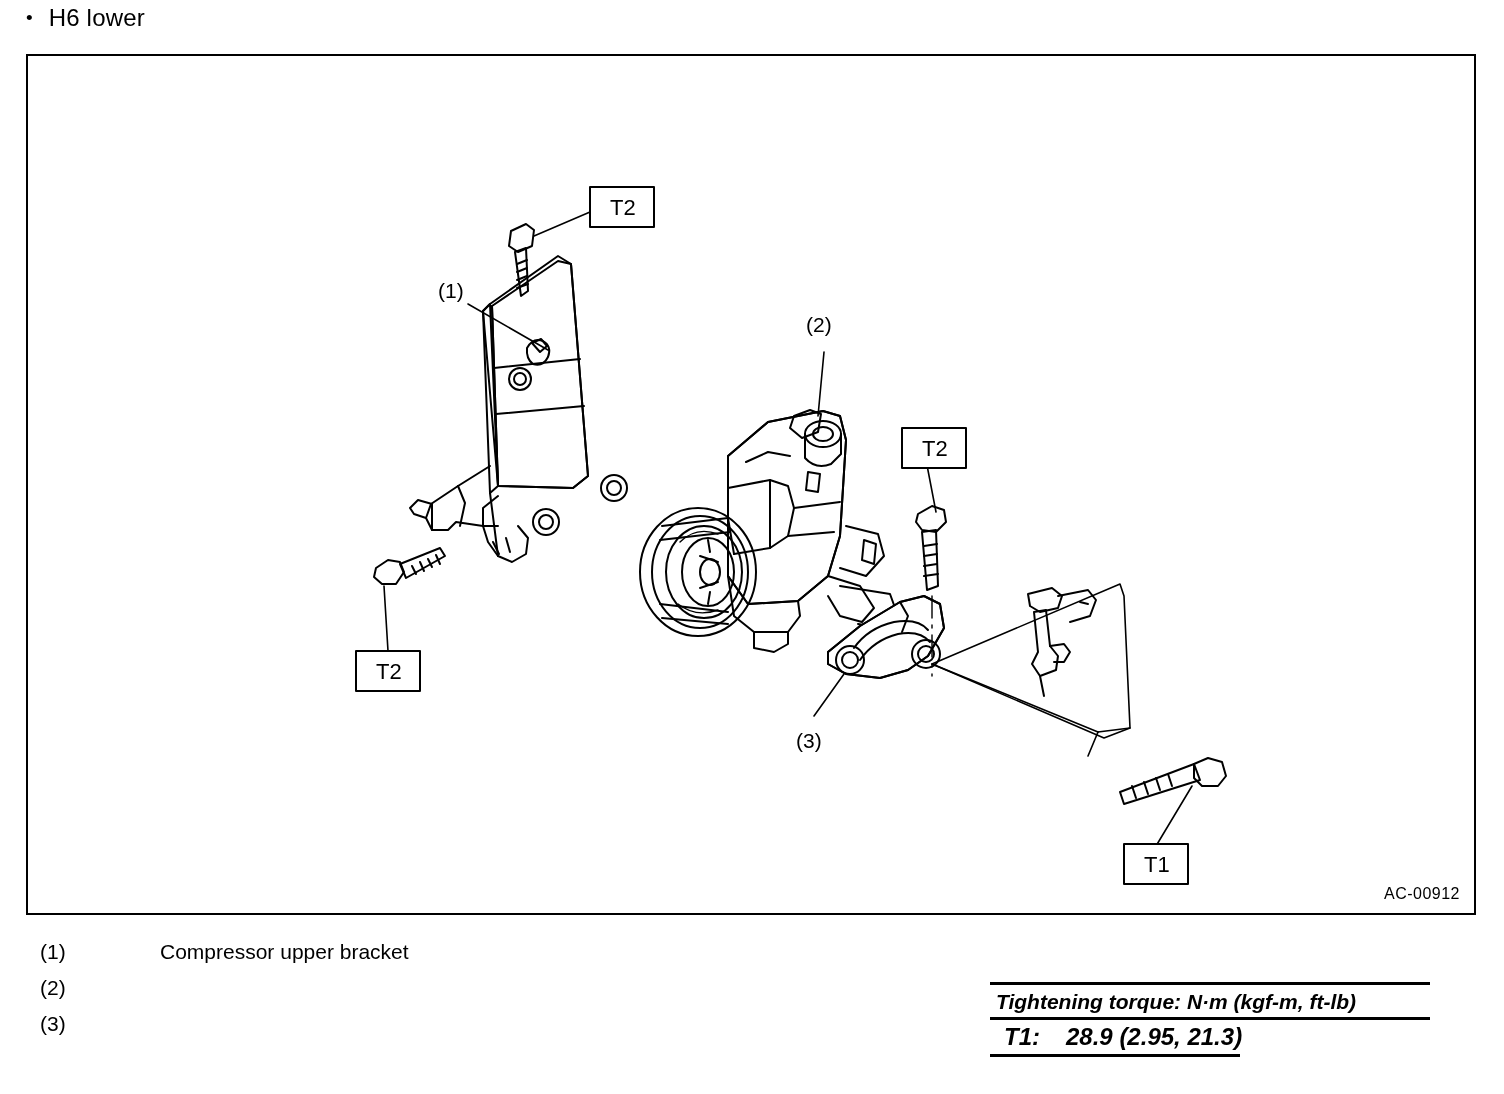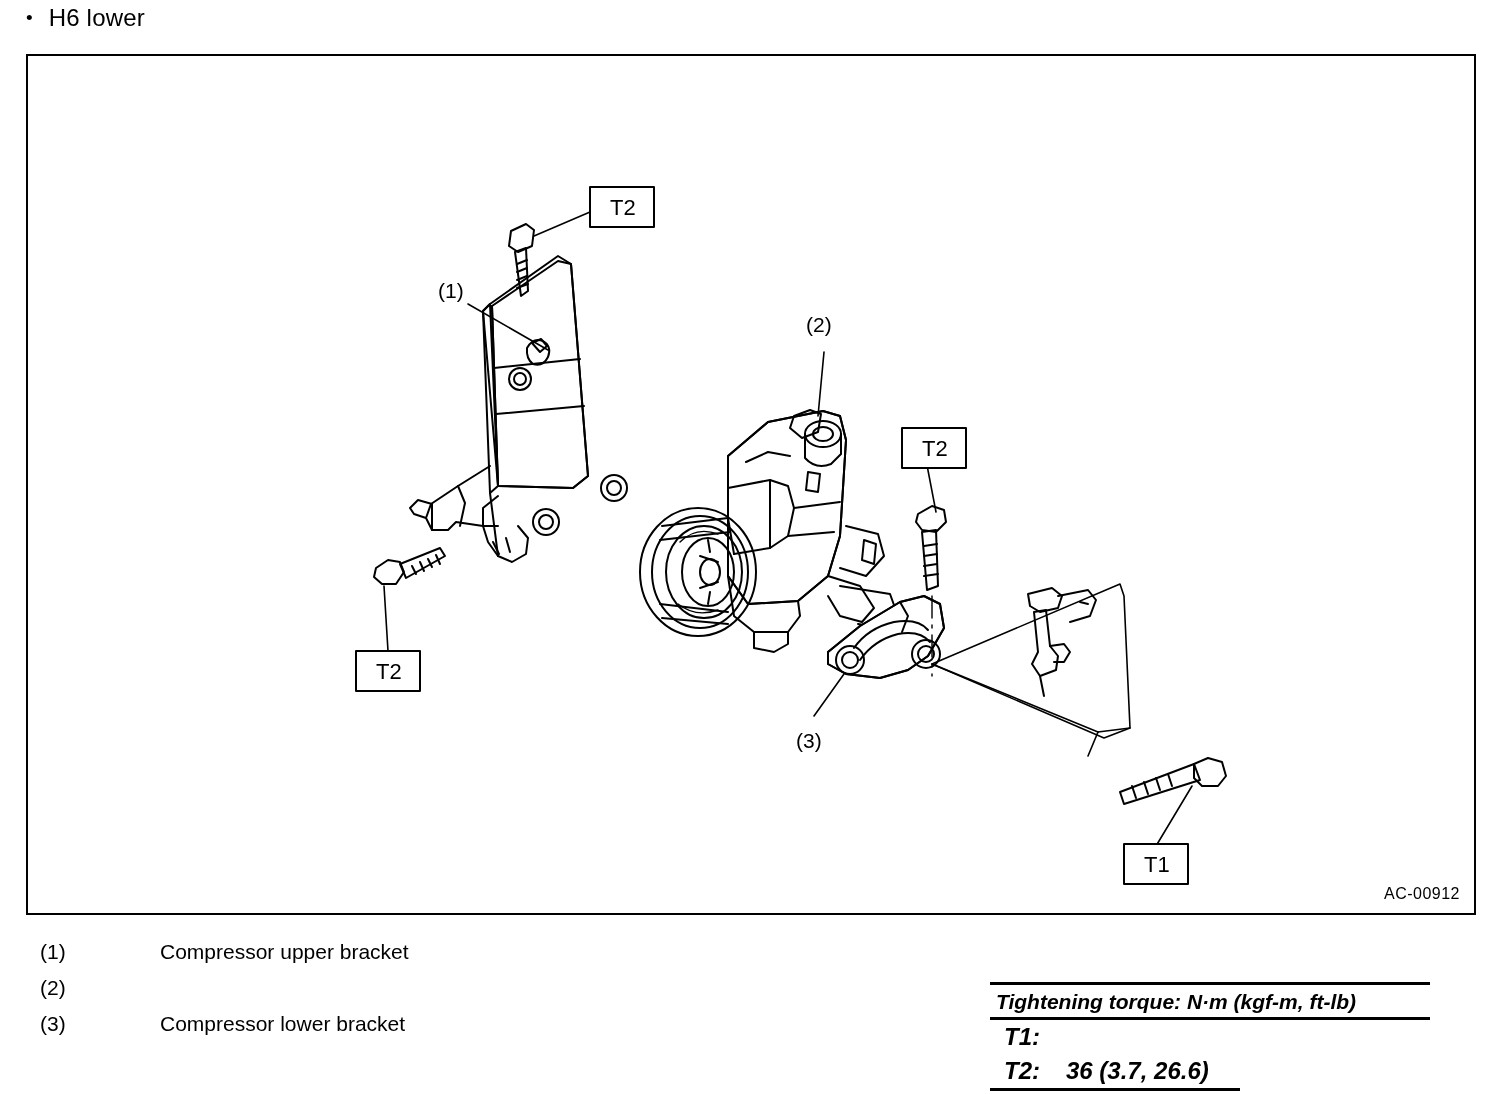--- a/index.html
+++ b/index.html
@@ -302,29 +302,25 @@
 <div class="legend">
   <div class="legend-row">
     <span class="legend-num">(1)</span>
     <span class="legend-label">Compressor upper bracket</span>
   </div>
   <div class="legend-row">
     <span class="legend-num">(2)</span>
   </div>
   <div class="legend-row">
     <span class="legend-num">(3)</span>
-    <span class="legend-label">Compressor lower bracket</span>
   </div>
 </div>
 
 <div class="torque">
   <div class="rule"></div>
   <div class="torque-title">Tightening torque: N·m (kgf-m, ft-lb)</div>
   <div class="rule"></div>
   <div class="torque-row">
     <span class="torque-key">T1:</span>
-  </div>
-  <div class="torque-row">
-    <span class="torque-key">T2:</span>
-    <span class="torque-val">36 (3.7, 26.6)</span>
+    <span class="torque-val">28.9 (2.95, 21.3)</span>
   </div>
   <div class="rule bottom"></div>
 </div>
 
 </body></html>

